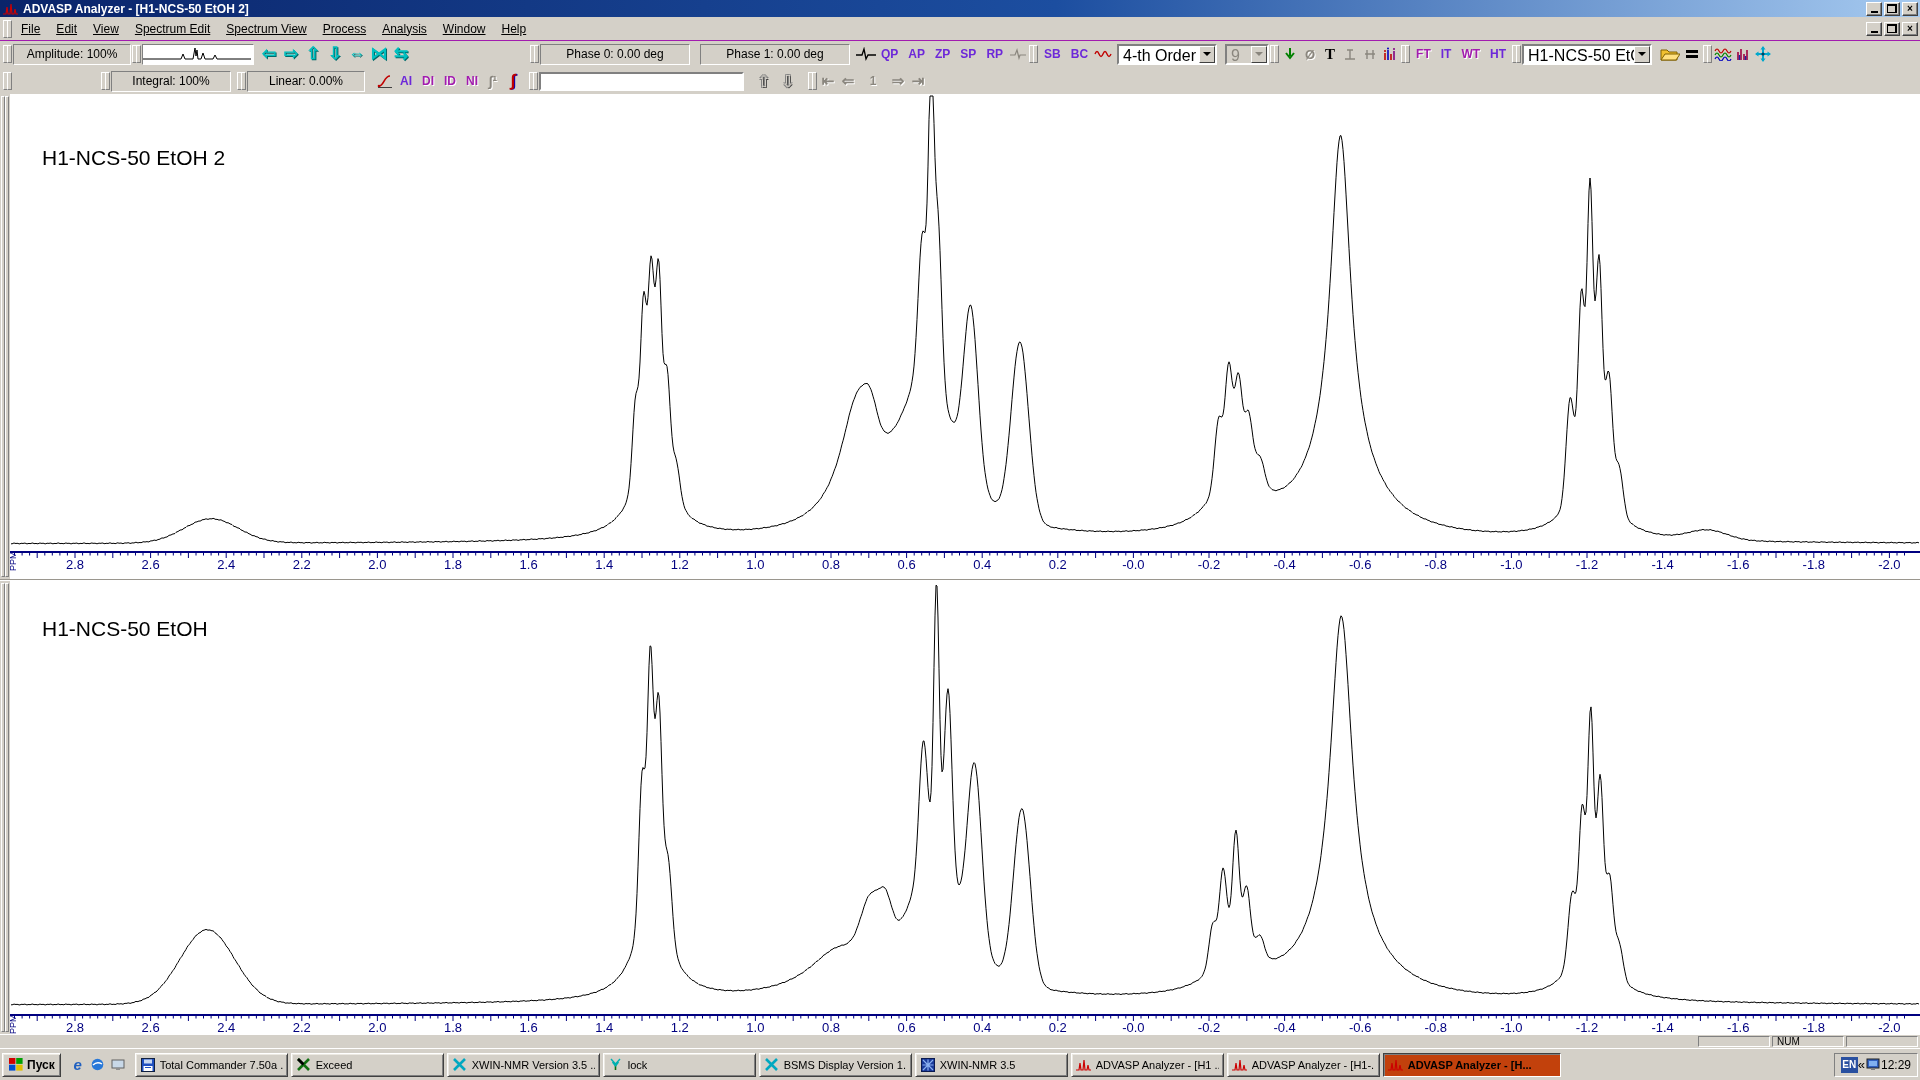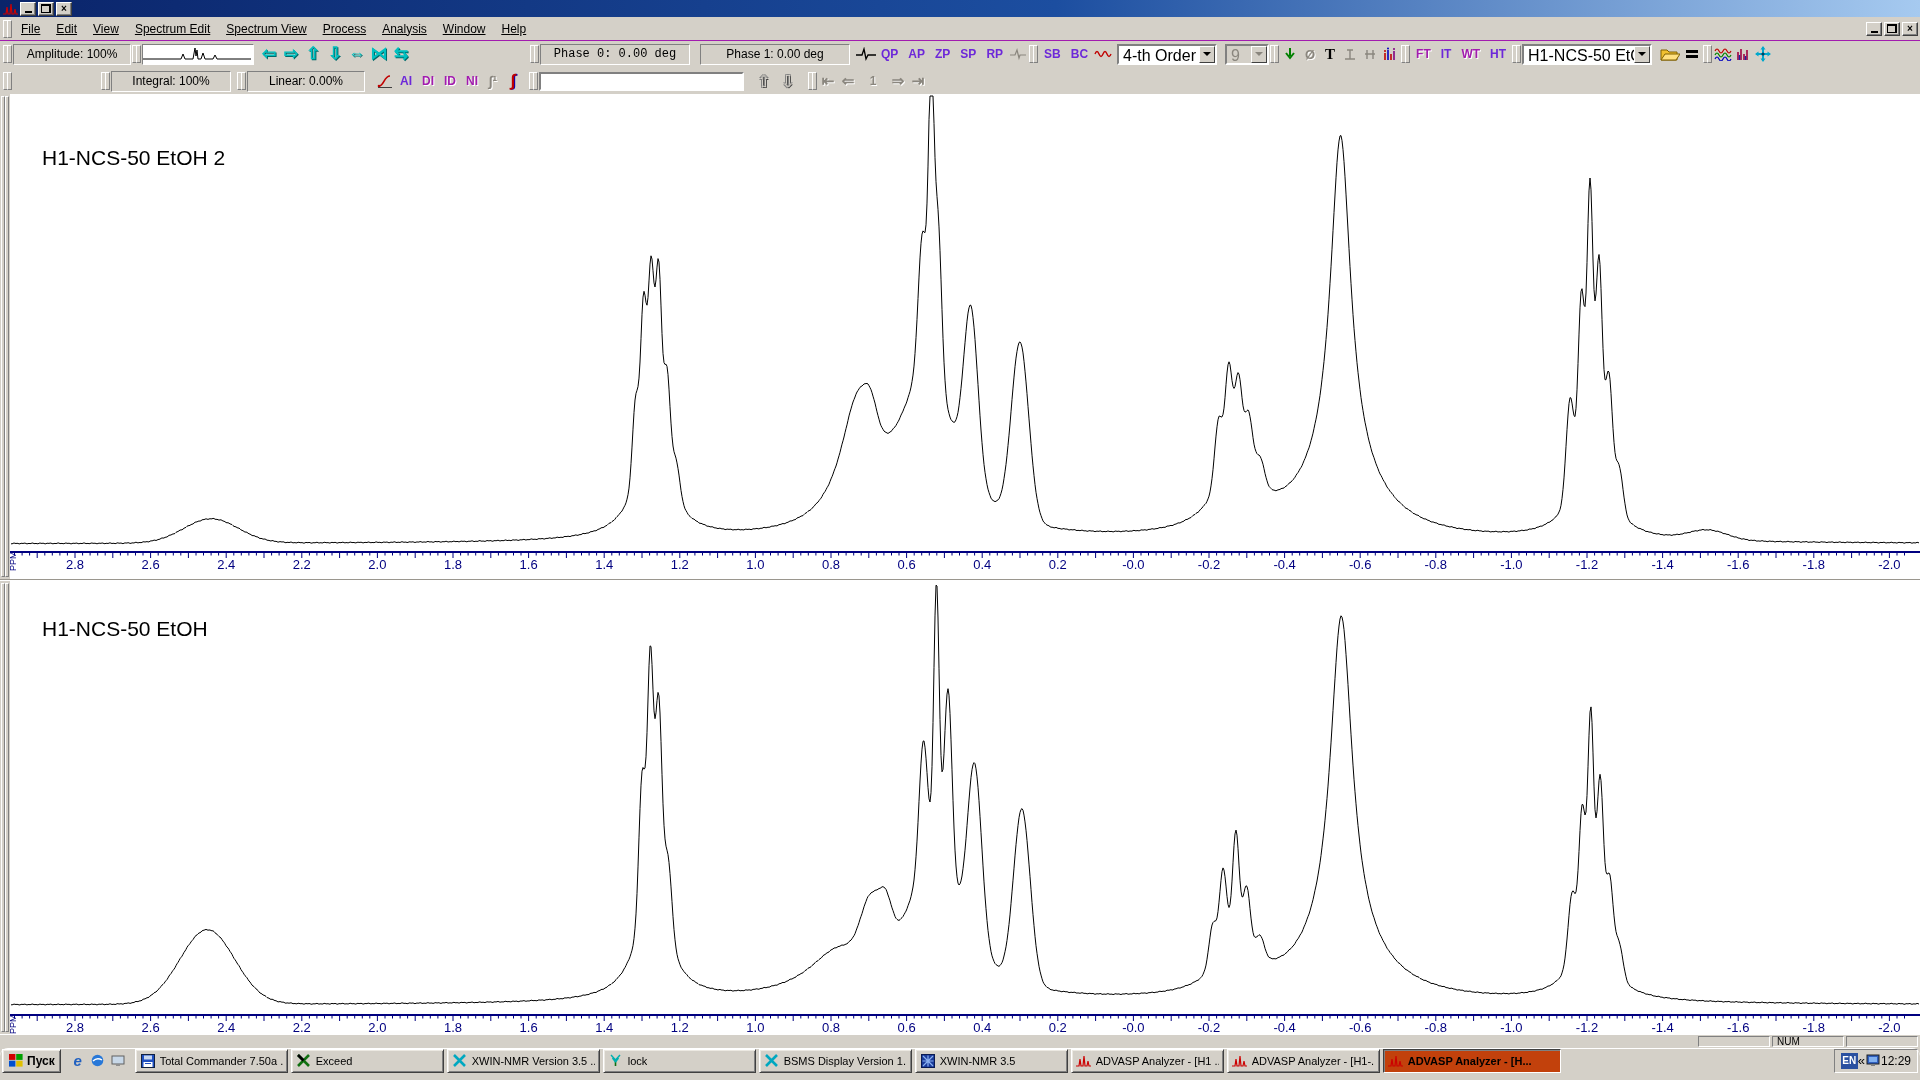--- a/index.html
+++ b/index.html
@@ -53,41 +53,42 @@
   .panel-strip::before, .panel-strip::after { content:""; position:absolute; top:2px; bottom:2px; width:2px; border:1px solid; border-color:#ffffff #808080 #808080 #ffffff; }
   .panel-strip::before { left:1px; } .panel-strip::after { left:5px; }
   .spec-label { position:absolute; left:42px; font-size:21px; color:#000; z-index:2; white-space:nowrap; }
   .spec-svg { position:absolute; left:0; top:0; }
 
   
   #statusbar { position:absolute; top:1034px; left:0; width:100%; height:14px; background:#d4d0c8; border-top:1px solid #ffffff; display:flex; align-items:center; justify-content:flex-end; padding:1px 2px; gap:2px; }
   .status-cell { width:72px; height:11px; border:1px solid; border-color:#808080 #ffffff #ffffff #808080; font-size:10px; display:flex; align-items:center; padding:0 4px; color:#000; }
 
   
-  #taskbar { position:absolute; top:1048px; left:0; width:100%; height:24px; background:#d4d0c8; border-top:1px solid #ffffff; display:flex; align-items:center; padding:2px 2px; gap:3px;border-radius:8px; }
+  #taskbar { position:absolute; top:1048px; left:0; width:100%; height:32px; background:#d4d0c8; border-top:1px solid #ffffff; display:flex; align-items:center; padding:2px 2px; gap:3px; }
   #start-btn { height:24px; display:flex; align-items:center; gap:3px; padding:0 5px; font-weight:bold; font-size:12px; flex:none; }
   #quicklaunch { display:flex; align-items:center; gap:4px; padding:0 6px; flex:none; }
   .taskbtn { width:153px; height:24px; display:flex; align-items:center; gap:4px; padding:0 4px; font-size:11px; overflow:hidden; white-space:nowrap; flex:none; }
   .taskbtn.active { width:178px; border-color:#404040 #ffffff #ffffff #404040; box-shadow:inset 1px 1px 0 #808080; background:#c2410c; font-weight:bold; }
   .taskbtn .lbl { overflow:hidden; text-overflow:clip; }
   #tray { margin-left:auto; height:24px; border:1px solid; border-color:#808080 #ffffff #ffffff #808080; display:flex; align-items:center; padding:0 6px; flex:none; }
   #lang-ind { width:17px; height:16px; background:#2a50a0; color:#fff; font-size:10px; font-weight:bold; display:flex; align-items:center; justify-content:center; }
   #tray-chevron { font-size:13px; color:#000; }
   #clock { font-size:12px; }
   .ticon { flex:none; display:inline-flex; align-items:center; justify-content:center; width:16px; height:15px; }
 </style>
 </head>
 <body>
 
 <div id="titlebar">
   <span class="ticon">
     <svg width="15" height="12" viewBox="0 0 15 12">
         <polyline points="0,11 3,11 4,4 5,11 7,11 8,1 9,11 11,11 12,6 13,11 15,11" fill="none" stroke="#cc0000" stroke-width="1.2"></polyline>
       </svg>
   </span>
+  <span class="title">ADVASP Analyzer - [H1-NCS-50 EtOH 2]</span>
   <span class="winbtn">
       <span class="glyph-min"></span>
     </span>
   <span class="winbtn">
       <span class="glyph-restore"></span>
     </span>
   <span class="winbtn">×</span>
 </div>
 
 <div id="menubar">
@@ -127,21 +128,21 @@
   <span id="nav-arrows" style="display:flex;margin-left:4px;">
       <span class="cyan-arrow">⇦</span>
       <span class="cyan-arrow">⇨</span>
       <span class="cyan-arrow">⇧</span>
       <span class="cyan-arrow">⇩</span>
       <span class="cyan-arrow">⇔</span>
       <span class="cyan-arrow">⋈</span>
       <span class="cyan-arrow">⇆</span>
     </span>
   <span class="grip" style="margin-left:118px;"></span>
-  <div class="panel3d" style="width:150px;font-family:Liberation Mono, monospace;">
+  <div class="panel3d" style="width:150px;">
       <span>Phase 0: 0.00 deg</span>
     </div>
   <div class="panel3d" style="width:150px;margin-left:10px;">
       <span>Phase 1: 0.00 deg</span>
     </div>
   <span class="icon-slot" style="margin-left:6px;">
     <svg width="20" height="14" viewBox="0 0 20 14">
         <polyline points="0,8 6,8 8,2 10,12 12,8 20,8" fill="none" stroke="#000" stroke-width="1.3"></polyline>
       </svg>
   </span>

